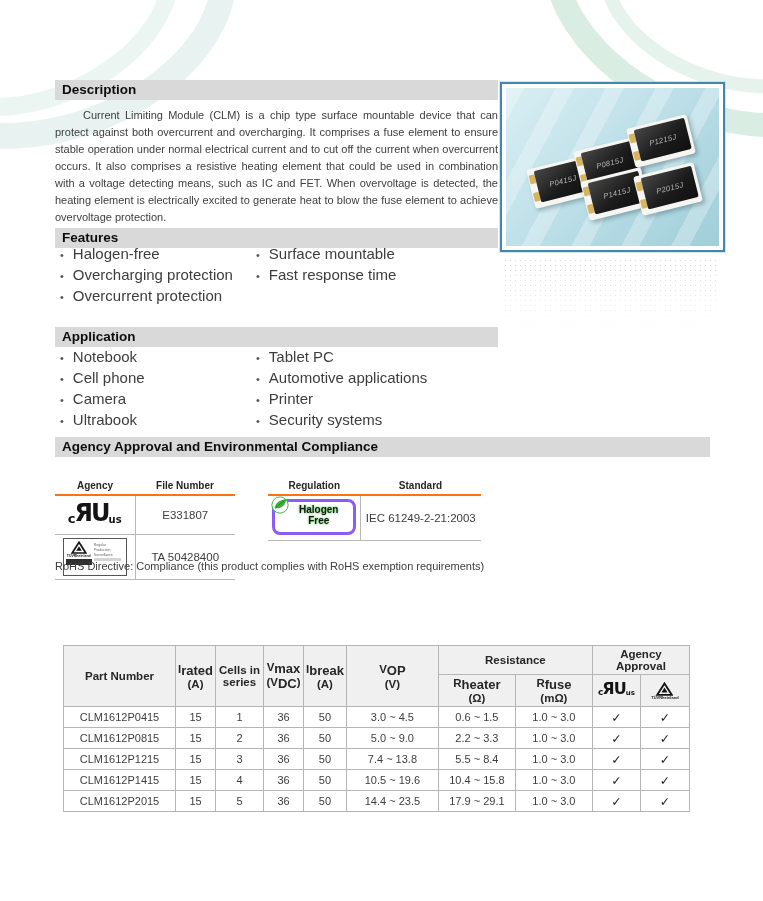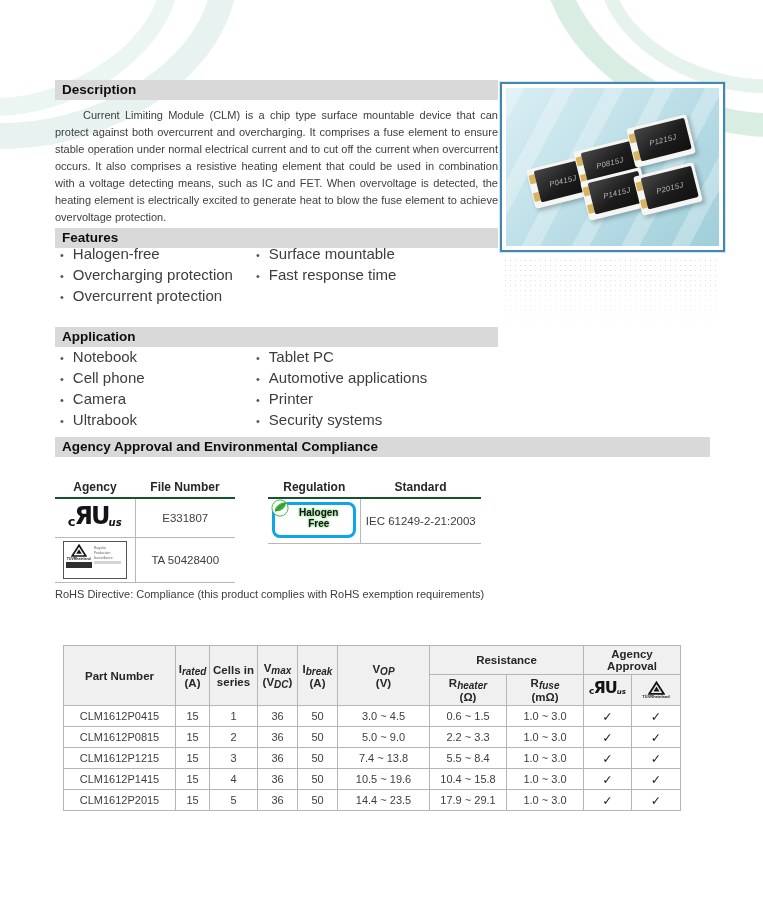--- a/index.html
+++ b/index.html
@@ -57,68 +57,68 @@
   .chip4{left:78px;top:86px;z-index:3;} .chip5{left:131px;top:81px;z-index:3;}
 
   .dot-grid{position:absolute;left:503px;top:258px;width:215px;height:78px;
       background-image:linear-gradient(rgba(255,255,255,0) 10%,#ffffff 95%),
                        radial-gradient(#d7d7d7 0.9px,rgba(0,0,0,0) 1px);
       background-size:100% 100%,5px 5px;}
 
   
   .cert-zone{position:absolute;left:55px;top:477px;width:655px;}
   .cert-table{border-collapse:collapse;position:absolute;top:0;}
-  .cert-table th{font-size:12px;font-weight:bold;color:#262626;text-align:center;
-                 padding:3px 4px;border-bottom:2px solid #14532d;}
+  .cert-table th{font-size:10px;font-weight:bold;color:#262626;text-align:center;
+                 padding:3px 4px;border-bottom:2px solid #f97316;}
   .cert-table td{border-bottom:1px solid #b8b8b8;text-align:center;vertical-align:middle;
                  font-size:11.5px;color:#3d3d3d;padding:3px 4px;}
   .cert-table td.v-div{border-right:1px solid #b8b8b8;}
   .tbl-agency{left:0;}
   .tbl-agency .c1{width:80px;} .tbl-agency .c2{width:100px;}
   .tbl-agency td{height:32px;}
   .tbl-reg{left:213px;}
   .tbl-reg .c1{width:84px;} .tbl-reg .c2{width:120px;}
   .tbl-reg td{height:32px;}
 
   
   .ul-mark{display:inline-flex;align-items:flex-end;font-family:"DejaVu Sans",sans-serif;
            font-weight:bold;color:#141414;line-height:1;}
   .ul-mark .c{font-size:13px;margin-right:-1px;}
   .ul-mark .ru{font-size:24px;letter-spacing:-2px;margin-top:-4px;}
-  .ul-mark .us{font-size:10px;margin-left:0px;font-style:italic;}
+  .ul-mark .us{font-size:10px;margin-left:0px;}
   .ul-small .c{font-size:9px;} .ul-small .ru{font-size:16px;letter-spacing:-1px;} .ul-small .us{font-size:7px;}
 
   
   .tuv-box{display:inline-flex;width:64px;height:38px;border:1px solid #555;
            box-sizing:border-box;padding:2px;gap:2px;background:#fff;text-align:left;}
   .tuv-left{width:26px;display:flex;flex-direction:column;align-items:center;}
   .tuv-left svg{display:block;}
   .tuv-name{font-size:3.5px;font-weight:bold;color:#222;letter-spacing:0;}
   .tuv-cert{width:100%;height:6px;background:#2f2f2f;margin-top:1px;}
   .tuv-right{flex:1;display:flex;flex-direction:column;gap:1px;padding-top:2px;}
   .tuv-right .txt{font-size:3.5px;color:#666;line-height:4px;}
   .tuv-right .bar{height:3px;background:#d4d4d4;width:90%;}
 
   
   .hf-badge{position:relative;display:inline-block;width:78px;height:30px;
-            border:3px solid #0ea5e9;border-radius:8px;background:#fff;}
+            border:3px solid #8b5cf6;border-radius:8px;background:#fff;}
   .hf-text{position:absolute;left:24px;top:2px;font-size:10px;font-weight:800;line-height:11px;
            color:#151515;text-shadow:0 0 2px #67cd67,0 0 3px #8fdd8f;text-align:center;}
   .hf-leaf{position:absolute;left:-4px;top:-6px;}
 
-  .rohs-note{position:absolute;left:55px;top:588px;font-size:11px;color:#3d3d3d;}
+  .rohs-note{position:absolute;left:55px;top:560px;font-size:11px;color:#3d3d3d;}
 
   
   .spec-table{position:absolute;left:63px;top:645px;border-collapse:collapse;table-layout:fixed;
               font-size:11px;color:#3d3d3d;}
   .spec-table th,.spec-table td{border:1px solid #b5b5b5;text-align:center;vertical-align:middle;
               padding:2px 2px;box-sizing:border-box;}
   .spec-table th{background:#f0f0f0;font-weight:bold;color:#262626;font-size:11.5px;}
   .spec-table td{height:21px;background:#fff;}
-  .spec-table sub{font-size:10px;font-weight:bold;vertical-align:-2px;font-style:italic;}
+  .spec-table sub{font-size:13px;font-weight:bold;vertical-align:-2px;}
   .spec-table .logo-th{padding:1px;}
   .tuv-mini{display:inline-flex;flex-direction:column;align-items:center;line-height:1;}
   .tuv-mini .tuv-name{font-size:4px;}
   .check{font-size:12.5px;color:#1a1a1a;}
 </style>
 </head>
 <body>
 
 <div class="page">
 

